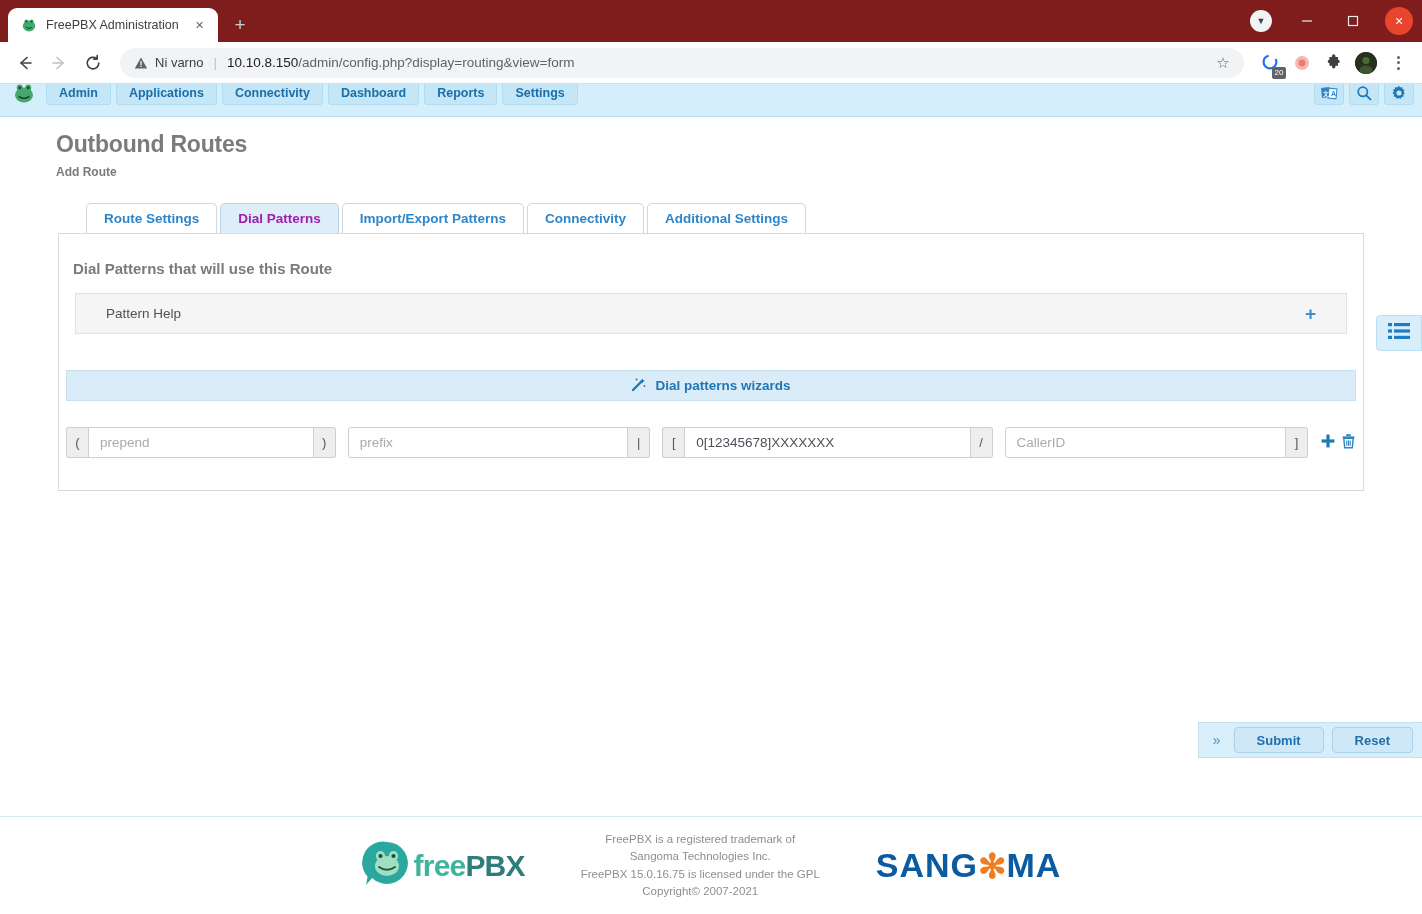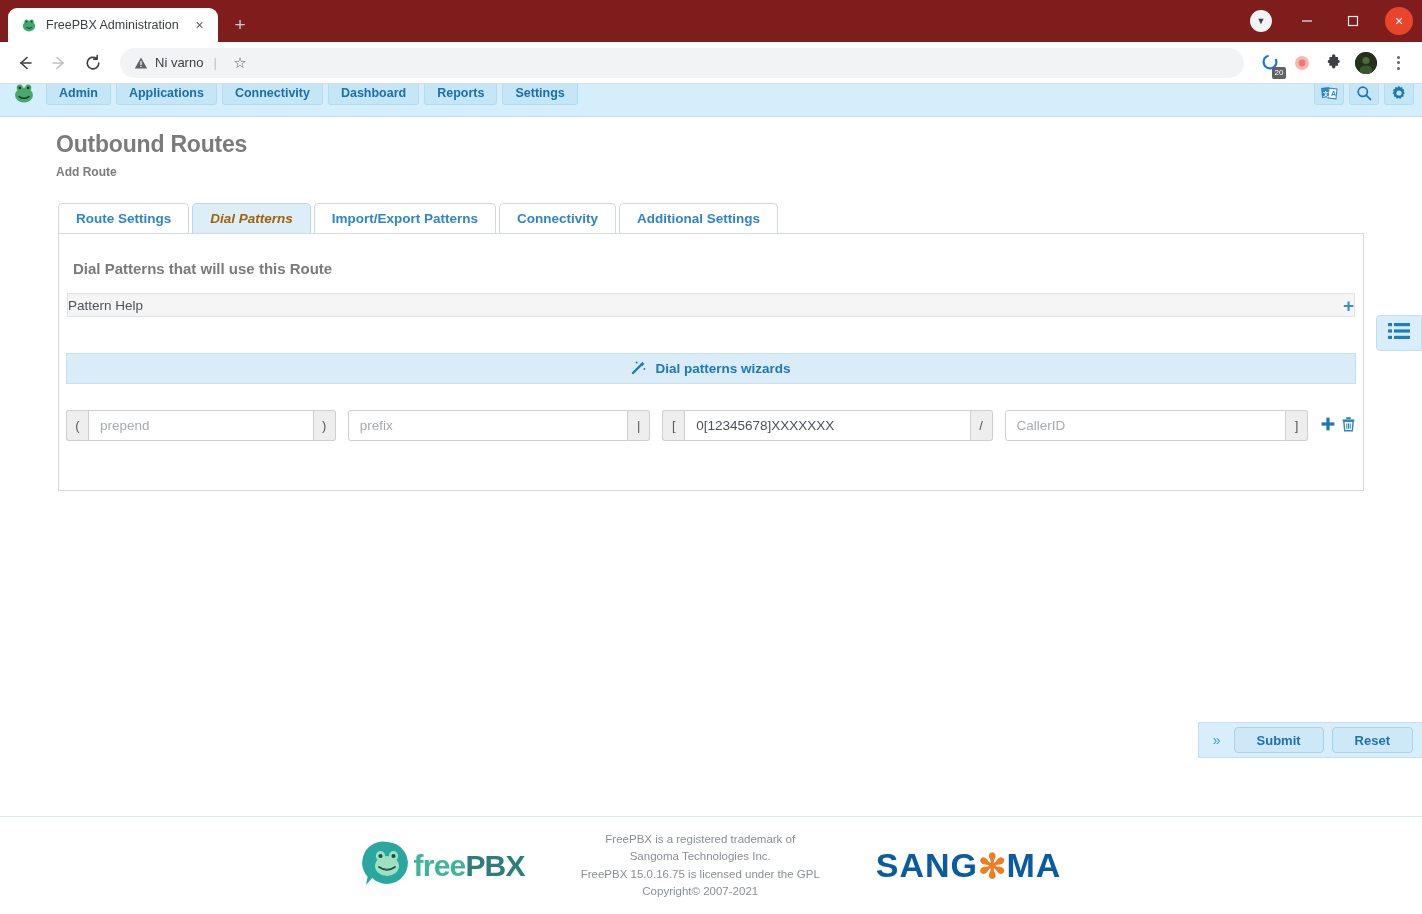--- a/index.html
+++ b/index.html
@@ -81,39 +81,39 @@
     width:30px; height:24px; background:#c5e6f7; border:1px solid #b2dcf2; border-radius:3px;
     display:flex; align-items:center; justify-content:center; color:#1a6fa8;
   }
 
   .content { flex:1; position:relative; padding:0 0 0 0; background:#fff; overflow:hidden; }
 
   .pagehead { padding:14px 0 0 56px; }
   .page-title { font-size:23px; font-weight:bold; color:#7b7b7b; line-height:1.15; letter-spacing:-0.2px; }
   .page-sub { font-size:12px; font-weight:bold; color:#7b7b7b; margin-top:8px; }
 
-  .tabs-row { display:flex; align-items:flex-end; padding-left:58px; margin-top:24px; height:30px; position:relative; z-index:2; }
+  .tabs-row { display:flex; align-items:flex-end; padding-left:58px; margin-top:24px; height:30px; position:relative; z-index:2;margin-left:28px; }
   .tabbtn {
     height:30px; padding:0 17px; display:flex; align-items:center;
     font-size:13.5px; font-weight:bold; color:#2e86c8;
     border:1px solid #cfd6dd; border-bottom:none; background:#fff;
     border-radius:5px 5px 0 0; margin-right:3px;
   }
-  .tabbtn.active { background:#deeef9; color:#a16207; border-color:#b7d6ea;font-style:italic; }
+  .tabbtn.active { background:#deeef9; color:#a21caf; border-color:#b7d6ea; }
 
   .panel {
     margin:0 58px 0 58px; border:1px solid #d3dbe2; border-top:1px solid #d3dbe2;
     background:#fff; padding:26px 0 26px 0; min-height:258px; position:relative;
   }
 
   .sec-title { font-size:15px; font-weight:bold; color:#7b7b7b; padding:0 0 0 7px; margin:0 0 16px 7px; }
 
   .help-box {
-    margin:0 8px; border:1px solid #dfe3e6; background:#f5f5f5;
-    height:24px; display:flex; align-items:center; padding:0 0;
+    margin:0 16px; border:1px solid #dfe3e6; background:#f5f5f5;
+    height:41px; display:flex; align-items:center; padding:0 30px;
     color:#4e5357; font-size:13.5px;
   }
   .help-plus { margin-left:auto; color:#3d8fc7; font-size:19px; line-height:1; font-weight:bold; }
 
   .wizard-bar {
     margin:36px 7px 0 7px; height:31px; background:#d9ecf8; border:1px solid #c6e0ef;
     display:flex; align-items:center; justify-content:center; gap:9px;
     color:#2077b5; font-size:13.5px; font-weight:bold;
   }
 
@@ -231,20 +231,21 @@
     <div class="omnibox">
       <span class="notsecure">
         <svg width="14" height="14" viewBox="0 0 14 14">
             <path d="M7 1.4 L13.2 12.4 L0.8 12.4 Z" fill="#5f6368"></path>
             <rect x="6.4" y="5" width="1.2" height="4" fill="#fff"></rect>
             <rect x="6.4" y="9.8" width="1.2" height="1.2" fill="#fff"></rect>
           </svg>
         <span>Ni varno</span>
       </span>
       <span class="nsdiv">|</span>
+      <span class="urltxt"><b>10.10.8.150</b><span>/admin/config.php?display=routing&amp;view=form</span></span>
       <span class="star">☆</span>
     </div>
 
     <div class="tb-icon">
       <svg width="20" height="20" viewBox="0 0 20 20">
           <circle cx="10" cy="9" r="6.4" fill="none" stroke="#1a73e8" stroke-width="2.2" stroke-dasharray="28 8"></circle>
         </svg>
       <span class="ext-badge">20</span>
     </div>
     <div class="tb-icon">

